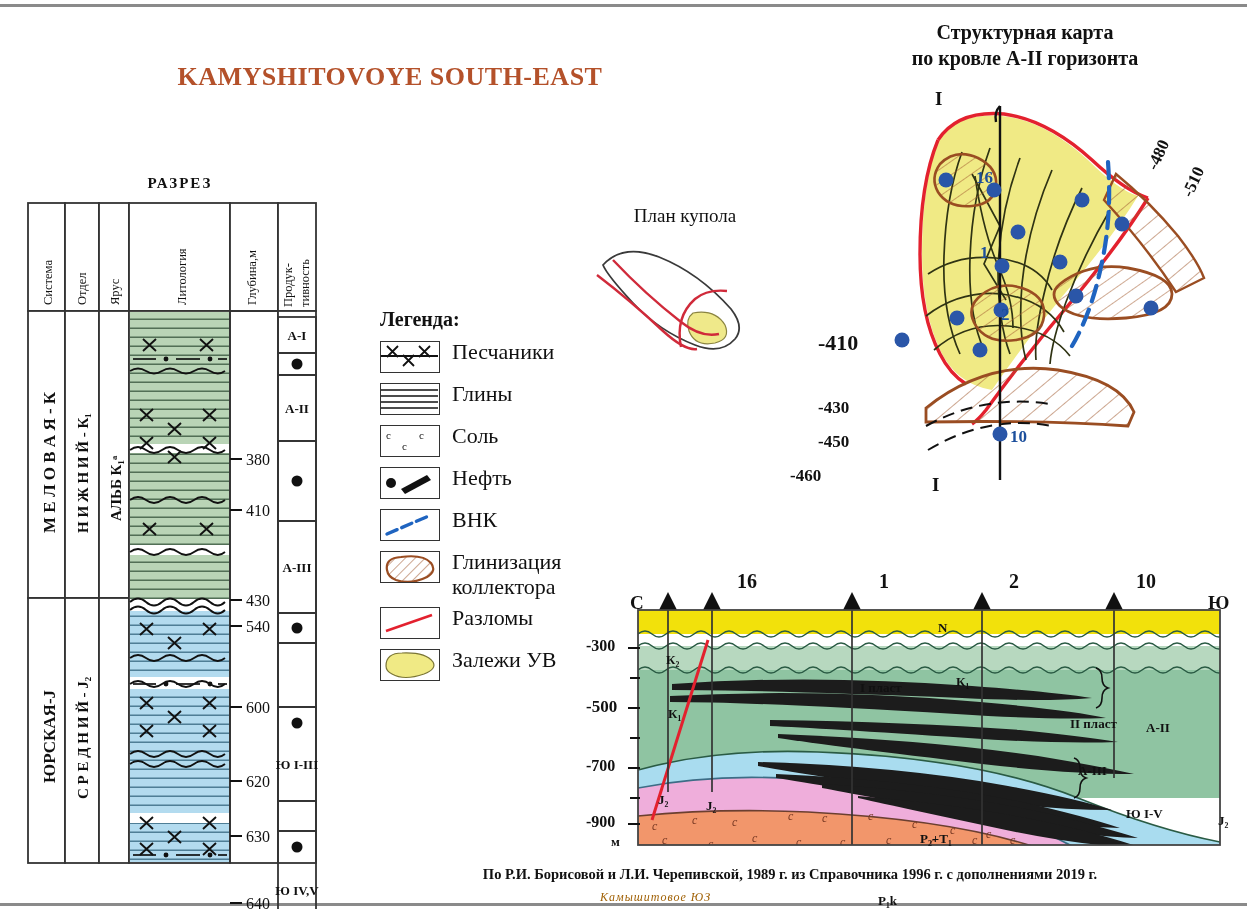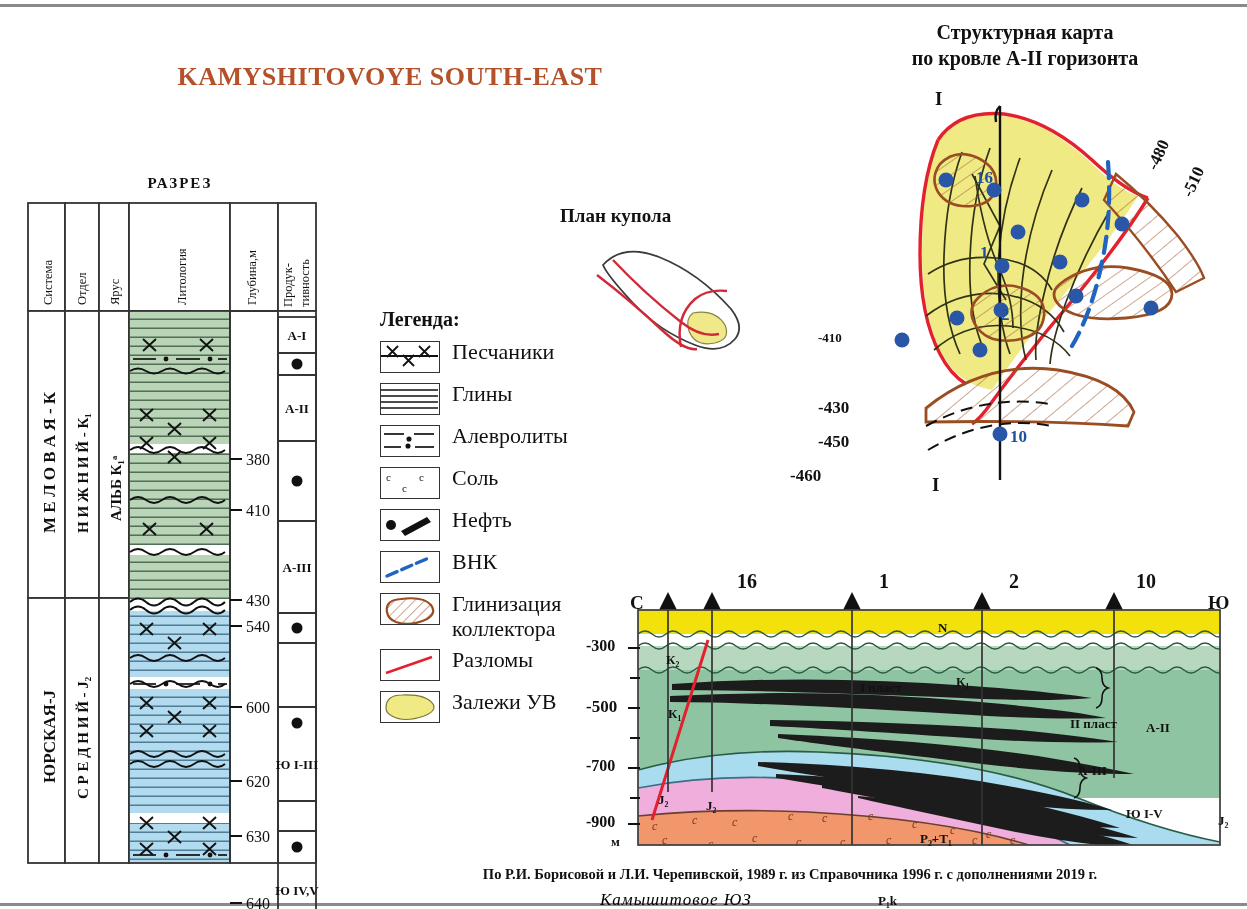--- a/index.html
+++ b/index.html
@@ -9,30 +9,30 @@
   .tb{position:absolute;left:0;right:0;height:3px;background:#8a8a8a;}
   .tb.top{top:4px;} .tb.bot{bottom:3px;}
 
   
   #mainTitle{position:absolute;left:60px;top:22px;width:660px;text-align:center;
     font-family:"Liberation Serif",serif;font-weight:bold;font-size:30px;letter-spacing:.5px;color:#1a1a1a;}
   #subTitle{position:absolute;left:60px;top:62px;width:660px;text-align:center;
     font-weight:bold;font-size:26px;color:#b4512a;letter-spacing:.5px;}
   #razrezTitle{position:absolute;left:30px;top:175px;width:300px;text-align:center;
     font-weight:bold;font-size:15px;letter-spacing:2px;}
-  #domeTitle{position:absolute;left:560px;top:205px;width:250px;text-align:left;
-    font-weight:bold;font-size:19px;}
+  #domeTitle{position:absolute;left:560px;top:205px;width:250px;text-align:center;
+    font-weight:normal;font-size:19px;}
   #mapTitle{position:absolute;left:820px;top:20px;width:410px;text-align:center;
     font-weight:bold;font-size:20px;line-height:1.28;}
   #profTitle{position:absolute;left:610px;top:540px;width:630px;text-align:center;
     font-weight:bold;font-size:20px;}
   #legendTitle{position:absolute;left:380px;top:308px;font-weight:bold;font-size:20px;}
   #caption{position:absolute;left:340px;top:866px;width:900px;text-align:center;
     font-weight:bold;font-size:14.5px;}
-  #scribble{position:absolute;left:600px;top:890px;font-size:17px;color:#000000;
+  #scribble{position:absolute;left:600px;top:890px;font-size:12px;color:#a16207;
     font-style:italic;font-family:"Liberation Serif",serif;letter-spacing:1px;}
 
   
   #strat{position:absolute;left:28px;top:203px;width:288px;height:660px;}
   .hdrT{font-size:12.5px;font-weight:normal;font-family:"Liberation Serif",serif;}
 
   
   #legend{position:absolute;left:380px;top:338px;width:230px;}
   .lrow{position:relative;height:42px;}
   .lbox{position:absolute;left:0;top:3px;width:60px;height:32px;border:1.6px solid #333;
@@ -284,35 +284,20 @@
             <line x1="0" y1="6" x2="57" y2="6"></line>
               <line x1="0" y1="12" x2="57" y2="12"></line>
             <line x1="0" y1="18" x2="57" y2="18"></line>
               <line x1="0" y1="24" x2="57" y2="24"></line>
           </g>
         </svg>
       </div>
       <div class="ltext">Глины</div>
     </div>
 
-    <div class="lrow">
-      <div class="lbox">
-        <svg width="57" height="29" viewBox="0 0 57 29">
-          <g stroke="#111" stroke-width="1.7" fill="#111">
-            <line x1="3" y1="8" x2="23" y2="8"></line>
-              <line x1="33" y1="8" x2="53" y2="8"></line>
-            <line x1="3" y1="21" x2="20" y2="21"></line>
-              <line x1="34" y1="21" x2="53" y2="21"></line>
-            <circle cx="28" cy="13" r="1.7"></circle>
-              <circle cx="27" cy="20" r="1.7"></circle>
-          </g>
-        </svg>
-      </div>
-      <div class="ltext">Алевролиты</div>
-    </div>
 
     <div class="lrow">
       <div class="lbox">
         <svg width="57" height="29" viewBox="0 0 57 29">
           <g font-size="11" fill="#111" font-family="Liberation Serif, serif">
             <text x="5" y="13">с</text>
             <text x="38" y="13">с</text>
             <text x="21" y="24">с</text>
           </g>
         </svg>
@@ -451,21 +436,21 @@
   </svg>
 
   <div style="position:absolute;left:935px;top:88px;font-size:19px;font-weight:bold">I</div>
   <div style="position:absolute;left:932px;top:474px;font-size:19px;font-weight:bold">I</div>
 
   <div style="position:absolute;left:976px;top:168px;font-size:17px;font-weight:bold;color:#1c4f9c">16</div>
   <div style="position:absolute;left:980px;top:243px;font-size:17px;font-weight:bold;color:#1c4f9c">1</div>
   <div style="position:absolute;left:1001px;top:305px;font-size:17px;font-weight:bold;color:#1c4f9c">2</div>
   <div style="position:absolute;left:1010px;top:427px;font-size:17px;font-weight:bold;color:#1c4f9c">10</div>
 
-  <div style="position:absolute;left:818px;top:330px;font-size:13px;font-weight:bold">-410</div>
+  <div style="position:absolute;left:818px;top:330px;font-size:22px;font-weight:bold">-410</div>
   <div style="position:absolute;left:818px;top:398px;font-size:17px;font-weight:bold">-430</div>
   <div style="position:absolute;left:818px;top:432px;font-size:17px;font-weight:bold">-450</div>
   <div style="position:absolute;left:790px;top:466px;font-size:17px;font-weight:bold">-460</div>
 
   <div style="position:absolute;left:1143px;top:145px;font-size:17px;font-weight:bold;transform:rotate(-65deg)">-480</div>
   <div style="position:absolute;left:1178px;top:172px;font-size:17px;font-weight:bold;transform:rotate(-65deg)">-510</div>
 
   <svg style="position:absolute;left:600px;top:562px" width="640" height="292" viewBox="0 0 640 292">
     <defs>
       <clipPath id="profClip">

